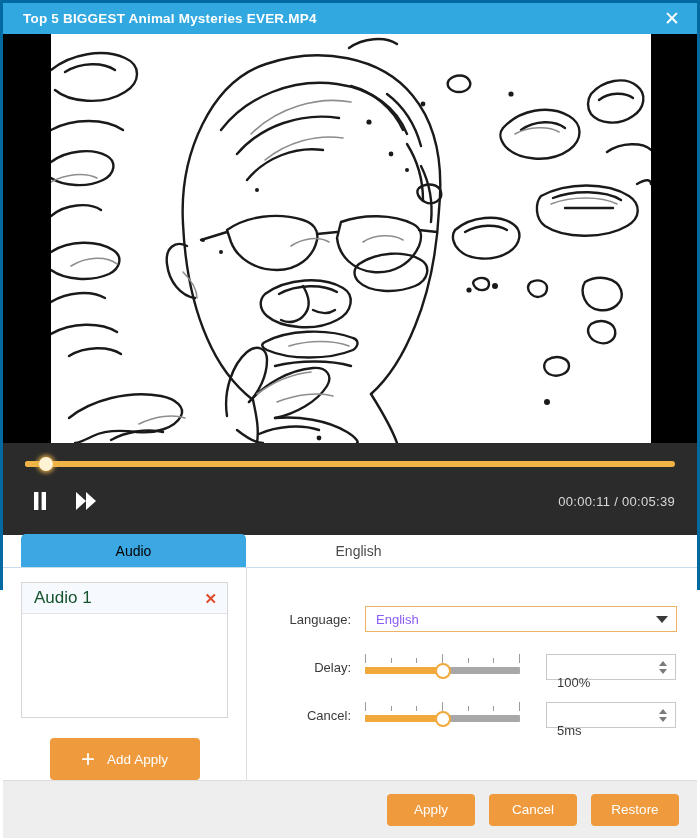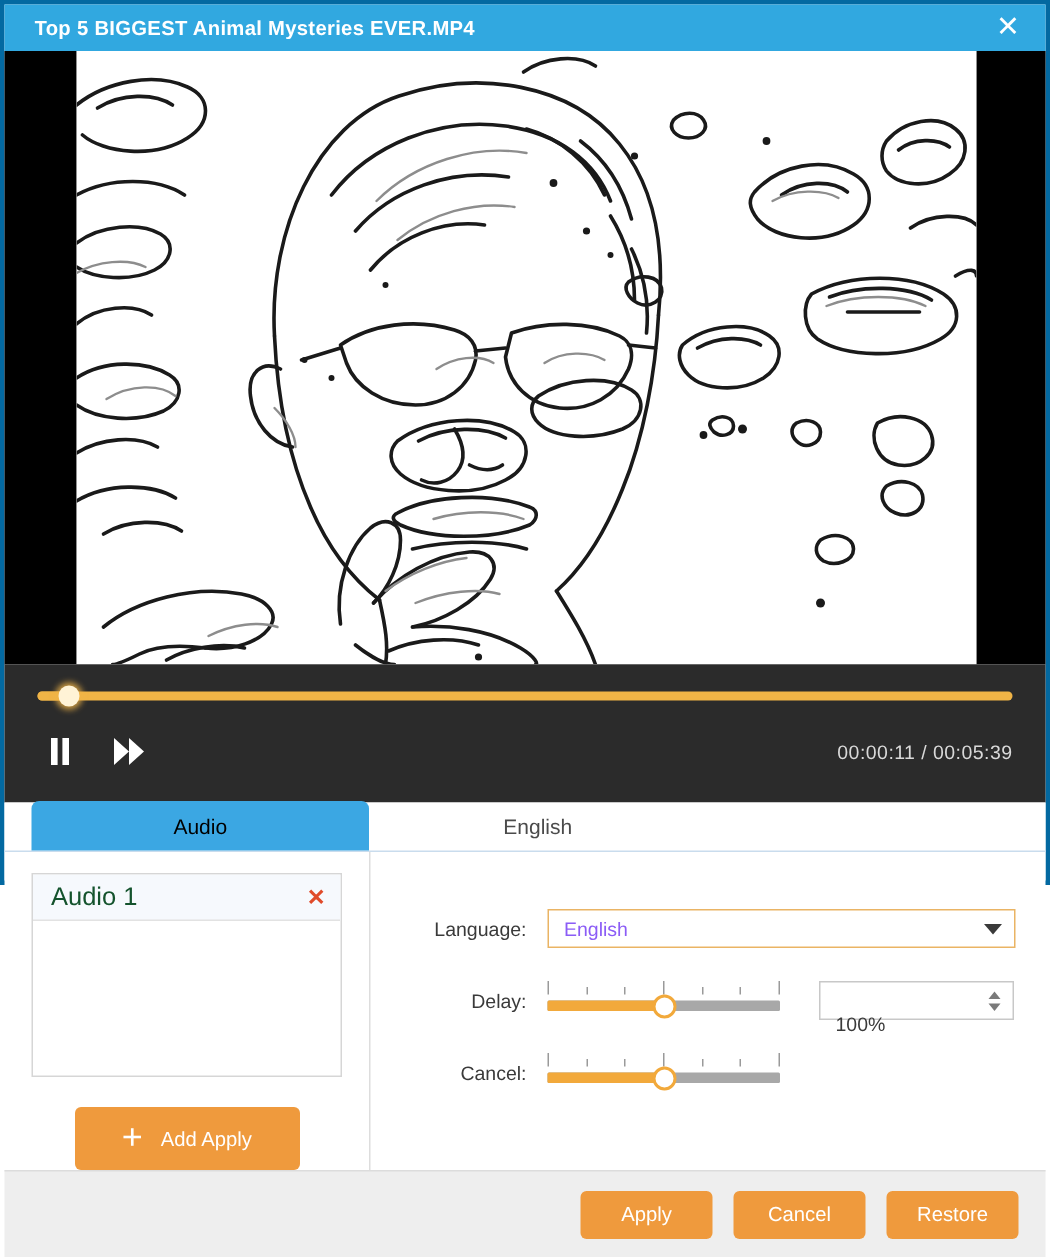--- a/index.html
+++ b/index.html
@@ -474,20 +474,27 @@
             <span class="tick"></span>
             <span class="tick major"></span>
             <span class="tick"></span>
             <span class="tick"></span>
             <span class="tick major"></span>
           </div>
           <div class="slider-track"></div>
           <div class="slider-fill" style="width: 50%;"></div>
           <div class="slider-handle" style="left: 50%;"></div>
         </div>
+        <div class="spinner">
+          <span class="spinner-value">5ms</span>
+          <span class="spinner-arrows">
+            <span class="arrow-up"></span>
+            <span class="arrow-down"></span>
+          </span>
+        </div>
       </div>
 
     </div>
   </div>
 
   <div class="footer">
     <div class="footer-btn">Apply</div>
     <div class="footer-btn">Cancel</div>
     <div class="footer-btn">Restore</div>
   </div>

